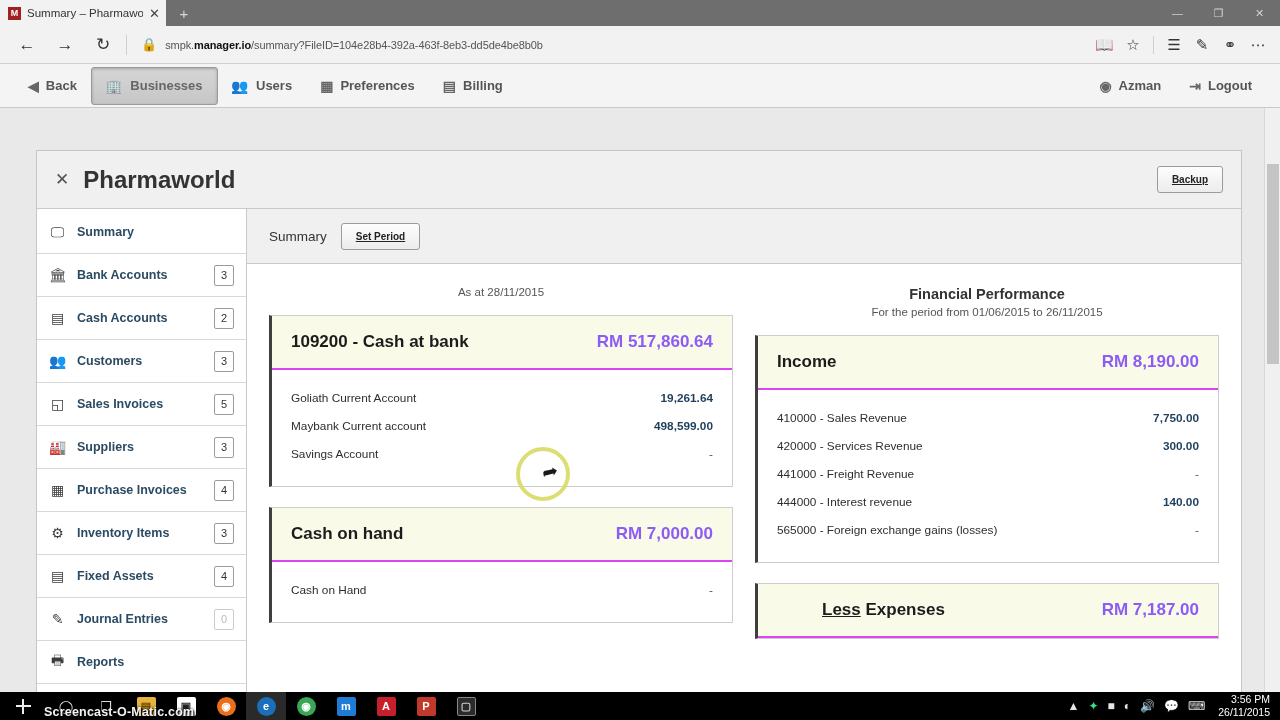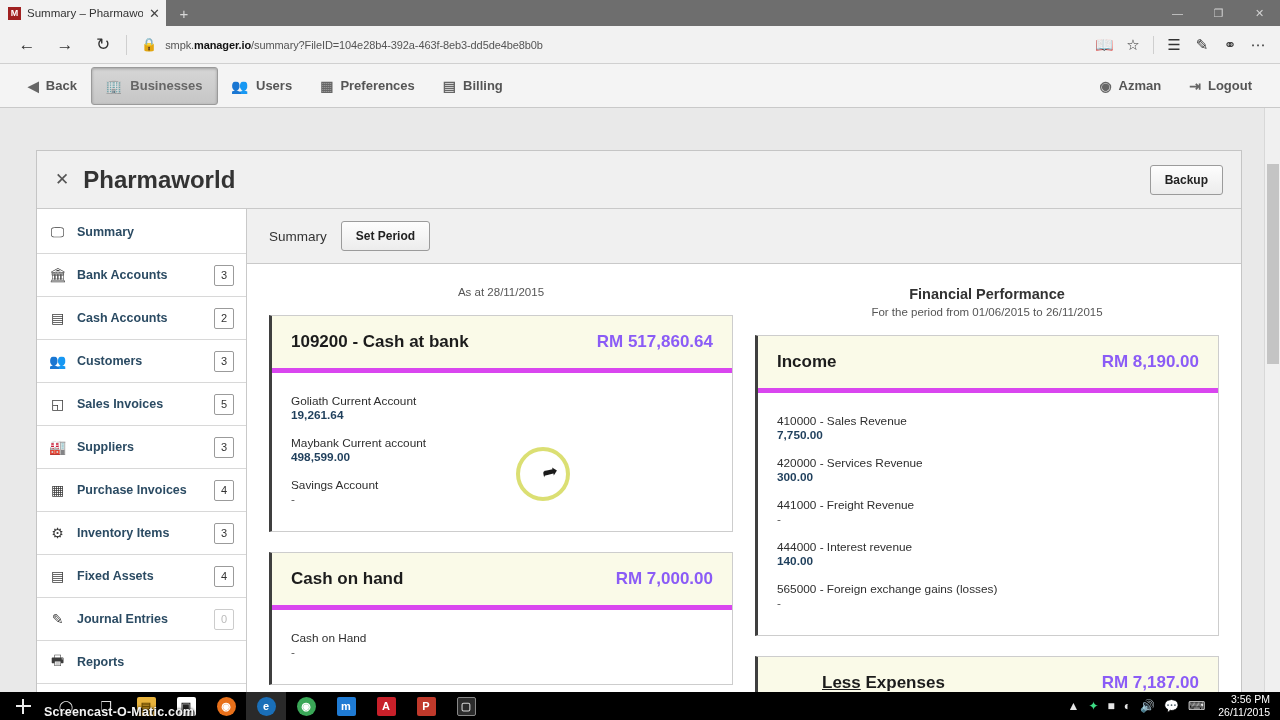--- a/index.html
+++ b/index.html
@@ -94,22 +94,22 @@
   }
   .card-header {
     height: 58px; background: #f0f0f0; border-bottom: 1px solid #c9c9c9;
     display: flex; align-items: center; padding: 0 18px;
   }
   .close-x { font-size: 17px; color: #555; margin-right: 14px; cursor: pointer; }
   .biz-title { font-size: 24px; font-weight: bold; color: #333; }
   .hdr-spacer { flex: 1; }
   .btn {
     border: 1px solid #9b9b9b; background: linear-gradient(#fdfdfd,#ececec);
-    border-radius: 3px; padding: 7px 14px; font-size: 12px; font-weight: bold;
-    color: #222; cursor: pointer;
+    border-radius: 3px; padding: 7px 14px; font-size: 10px; font-weight: bold;
+    color: #222; cursor: pointer; text-decoration: underline;
   }
 
   .card-body { display: flex; height: calc(100% - 58px); }
 
   
   .sidebar {
     width: 210px; flex: 0 0 210px; border-right: 1px solid #c9c9c9;
     background: #fff; padding-top: 2px;
   }
   .side-item {
@@ -147,29 +147,29 @@
   .col-sub {
     text-align: center; font-size: 11.5px; color: #555; margin-bottom: 17px;
   }
   .panel {
     border: 1px solid #cdcdcd; border-left: 3px solid #3f3f3f;
     background: #fff; margin-bottom: 20px;
   }
   .panel-head {
     background: #fafae8; padding: 16px 19px; display: flex;
     align-items: center; justify-content: space-between;
-    border-bottom: 5px solid #d946ef;
+    border-bottom: 2px solid #d946ef;
   }
   .panel-head-title { font-size: 17px; font-weight: bold; color: #1c1c1c; }
   .panel-head-title .u { text-decoration: underline; margin-left: 45px; }
   .panel-head-amt { font-size: 17px; font-weight: bold; color: #8b5cf6; }
   .panel-rows { padding: 14px 19px 18px 19px; }
   .prow {
     display: flex; justify-content: space-between; align-items: baseline;
-    padding: 7px 0; font-size: 11.8px; flex-direction: column;
+    padding: 7px 0; font-size: 11.8px;
   }
   .prow-label { color: #2e2e2e; }
   .prow-val { color: #1f3f5c; font-weight: bold; }
   .prow-val.dash { color: #555; font-weight: normal; }
 
   
   .vscroll {
     position: absolute; right: 0; top: 0; width: 16px; bottom: 0;
     background: #f0f0f0; border-left: 1px solid #d8d8d8;
   }

